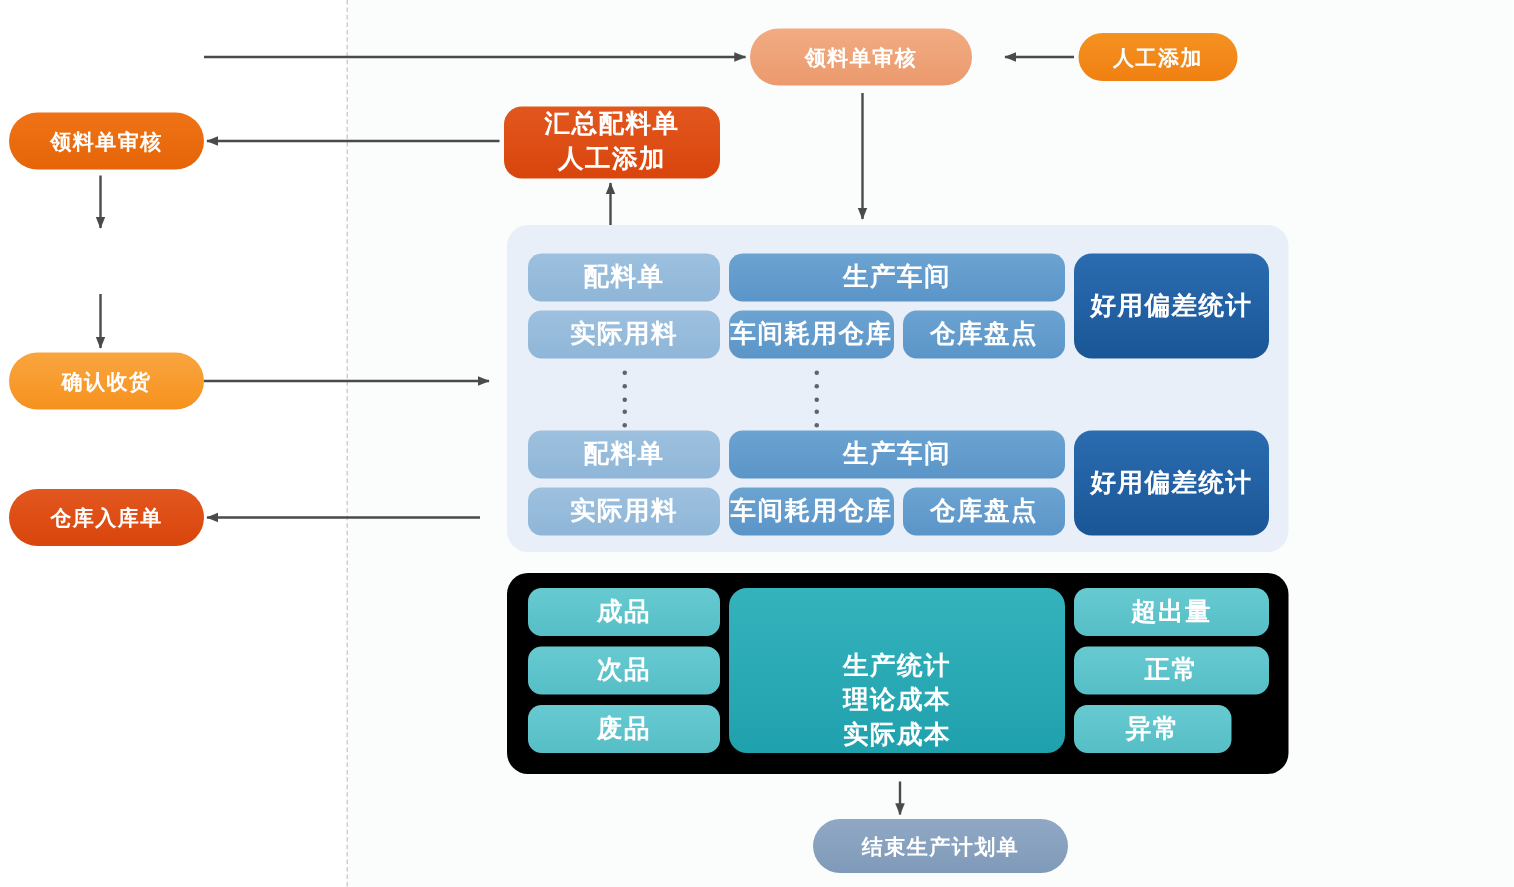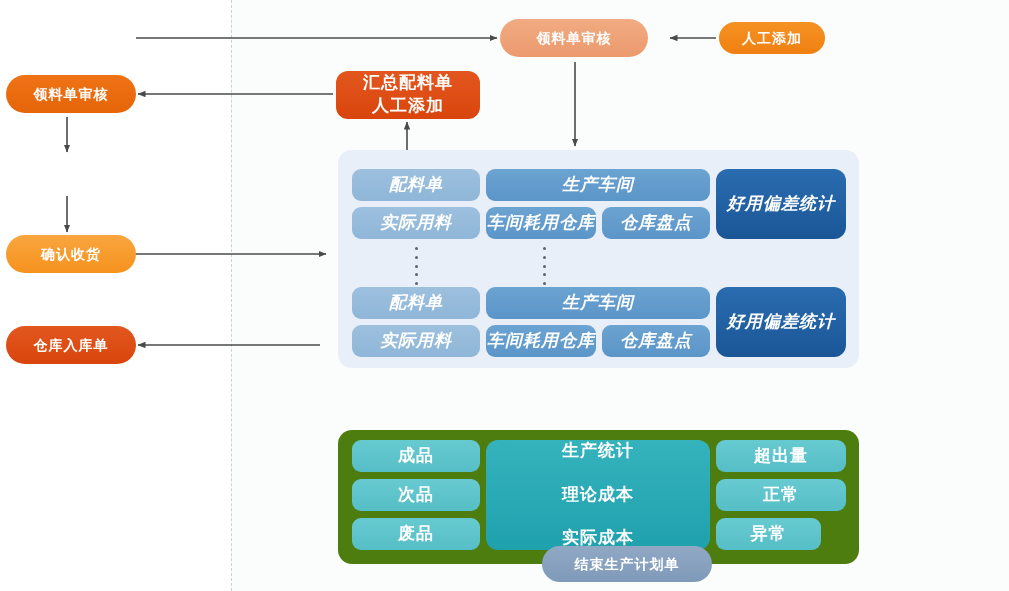--- a/index.html
+++ b/index.html
@@ -52,23 +52,22 @@
     background:#e8eff8;
     border-radius:14px;
   }
   .c-blue-light {background:linear-gradient(180deg,#9dc0de 0%,#8fb6d8 100%);}
   .c-blue-mid   {background:linear-gradient(180deg,#6ba3d1 0%,#5b95c8 100%);}
   .c-blue-dark  {background:linear-gradient(180deg,#2a6cb0 0%,#1a5696 100%);}
 
   
   .panel-teal{
     position:absolute;
-    background:#4d7c0f;
+    background:#000000;
     border-radius:14px;
-    margin-top:48px;
   }
   .c-teal-light{background:linear-gradient(180deg,#67cad1 0%,#56bec6 100%);}
   .c-teal-dark {background:linear-gradient(180deg,#35b3bd 0%,#1fa1ad 100%);}
 
   .c-slate{background:linear-gradient(180deg,#90a8c4 0%,#7f9ab9 100%);}
 
   
   .dots{position:absolute;display:flex;flex-direction:column;
         align-items:center;justify-content:space-between;}
   .dots i{display:block;width:3px;height:3px;border-radius:50%;
@@ -139,21 +138,21 @@
 
   <div class="node pill c-orange-btn fs14" style="left:719px;top:22px;width:106px;height:32px;">
     <span>人工添加</span>
   </div>
 
   <div class="node rounded c-tomato fs13" style="left:336px;top:71px;width:144px;height:48px;flex-direction:column;">
     <span>汇总配料单</span>
     <span>人工添加</span>
   </div>
 
-  <div class="panel-blue" style="left:338px;top:150px;width:521px;height:218px;font-style:italic;">
+  <div class="panel-blue" style="left:338px;top:150px;width:521px;height:218px;">
 
     <div class="node rounded-sm c-blue-light fs13" style="left:14px;top:19px;width:128px;height:32px;">
       <span>配料单</span>
     </div>
     <div class="node rounded-sm c-blue-light fs13" style="left:14px;top:57px;width:128px;height:32px;">
       <span>实际用料</span>
     </div>
 
     <div class="node rounded-sm c-blue-mid fs13" style="left:148px;top:19px;width:224px;height:32px;">
       <span>生产车间</span>
@@ -209,21 +208,21 @@
     <div class="node rounded-sm c-teal-light fs13" style="left:14px;top:10px;width:128px;height:32px;">
       <span>成品</span>
     </div>
     <div class="node rounded-sm c-teal-light fs13" style="left:14px;top:49px;width:128px;height:32px;">
       <span>次品</span>
     </div>
     <div class="node rounded-sm c-teal-light fs13" style="left:14px;top:88px;width:128px;height:32px;">
       <span>废品</span>
     </div>
 
-    <div class="node rounded c-teal-dark fs13" style="left:148px;top:10px;width:224px;height:110px;flex-direction:column;justify-content:space-between;">
+    <div class="node rounded c-teal-dark fs13" style="left:148px;top:10px;width:224px;height:110px;flex-direction:column;justify-content:flex-end;">
       <span>生产统计</span>
       <span>理论成本</span>
       <span>实际成本</span>
     </div>
 
     <div class="node rounded-sm c-teal-light fs13" style="left:378px;top:10px;width:130px;height:32px;">
       <span>超出量</span>
     </div>
     <div class="node rounded-sm c-teal-light fs13" style="left:378px;top:49px;width:130px;height:32px;align-items:center;">
       <span>正常</span>

